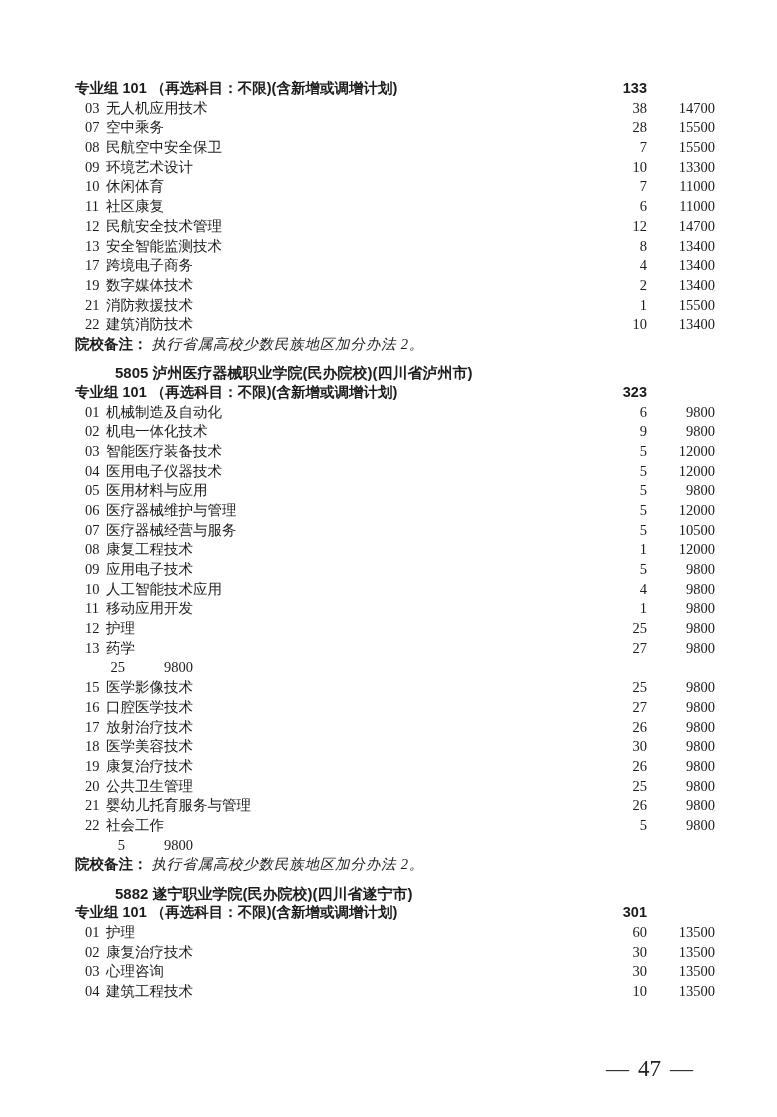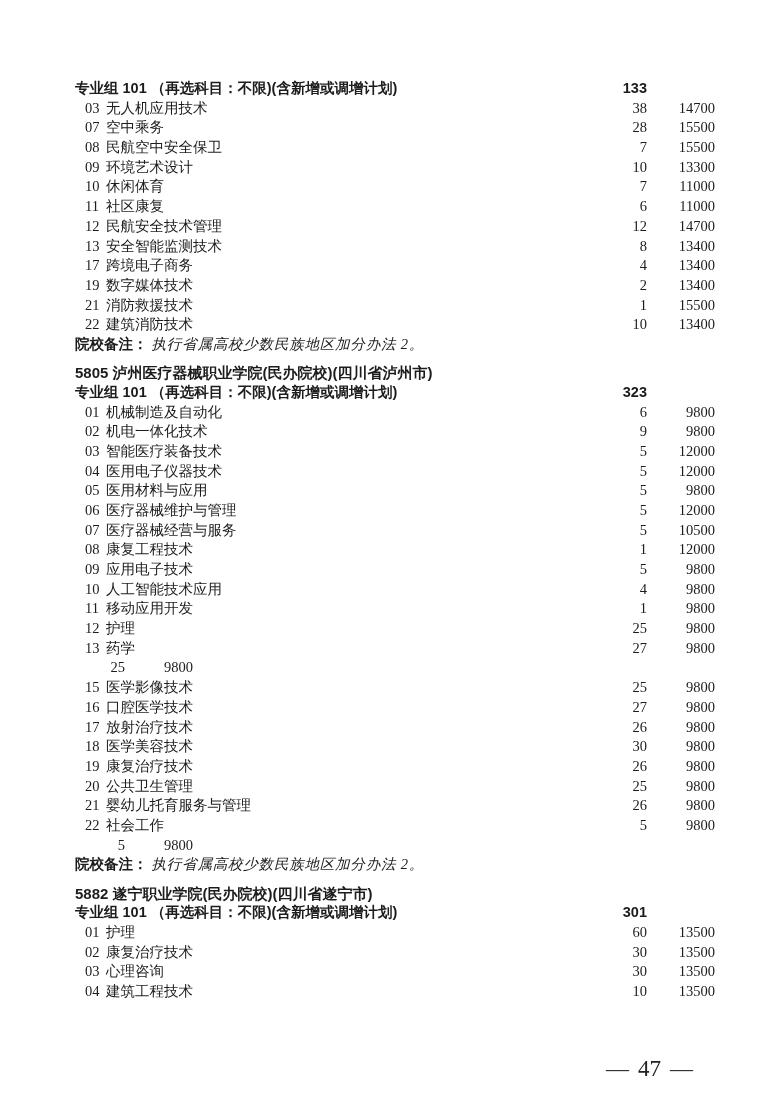--- a/index.html
+++ b/index.html
@@ -31,20 +31,21 @@
   .fee  { width: 68px; text-align: right; }
 
   .school-heading {
     margin-top: 8.5px;
     height: 19.7px;
     line-height: 19.7px;
     font-family: "Liberation Sans", "DejaVu Sans", sans-serif;
     font-weight: 700;
     font-size: 15px;
     white-space: nowrap;
+    margin-left: 40px;
   }
   .group-row .group-label,
   .group-row .plan {
     font-family: "Liberation Sans", "DejaVu Sans", sans-serif;
     font-weight: 700;
   }
   .item-row .left { padding-left: 10px; }
   .code { display: inline-block; min-width: 21px; }
   .remark-row .remark-label {
     font-family: "Liberation Sans", "DejaVu Sans", sans-serif;

